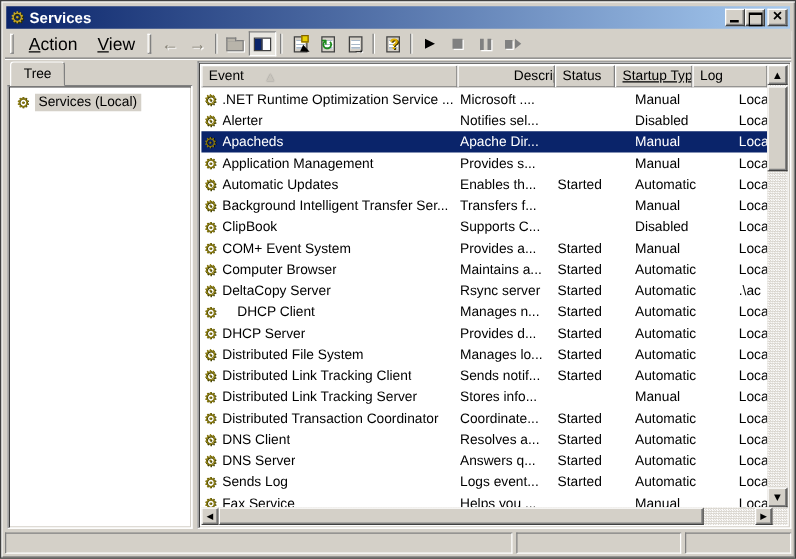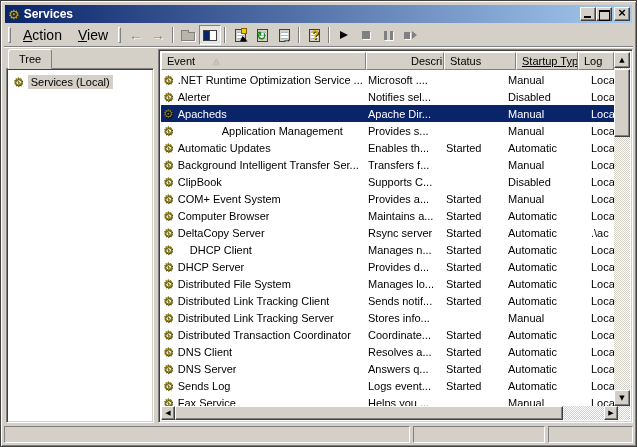--- a/index.html
+++ b/index.html
@@ -217,21 +217,21 @@
 
   <div class="right-pane">
     <div class="header-row" id="header-row">
         <div class="hcell" style="width: 205px;">
           <span>Event</span>
           <span class="sort">▲</span>
         </div>
         <div class="hcell" style="width: 78px; padding-left: 44px;">
           <span>Description</span>
         </div>
-        <div class="hcell" style="width: 72px; align-items: flex-end;">
+        <div class="hcell" style="width: 48px; align-items: flex-end;">
           <span>Status</span>
         </div>
         <div class="hcell" style="width: 62px; text-decoration: underline;">
           <span>Startup Type</span>
         </div>
         <div class="hcell" style="flex: 1 1 auto;">
           <span>Log</span>
         </div>
       </div>
     <div class="rows" id="rows">
@@ -261,21 +261,21 @@
             <span style="overflow: hidden; white-space: nowrap;">Apacheds</span>
           </div>
           <div class="c-desc">Apache Dir...</div>
           <div class="c-status"></div>
           <div class="c-startup">Manual</div>
           <div class="c-logon">Loca</div>
         </div>
         <div class="row">
           <div class="c-name">
             <span class="gear">⚙</span>
-            <span style="overflow: hidden; white-space: nowrap; margin-left: 44px;">Application Management</span>
+            <span style="overflow: hidden; white-space: nowrap;">Application Management</span>
           </div>
           <div class="c-desc">Provides s...</div>
           <div class="c-status"></div>
           <div class="c-startup">Manual</div>
           <div class="c-logon">Loca</div>
         </div>
         <div class="row">
           <div class="c-name">
             <span class="gear">⚙</span>
             <span style="overflow: hidden; white-space: nowrap;">Automatic Updates</span>

